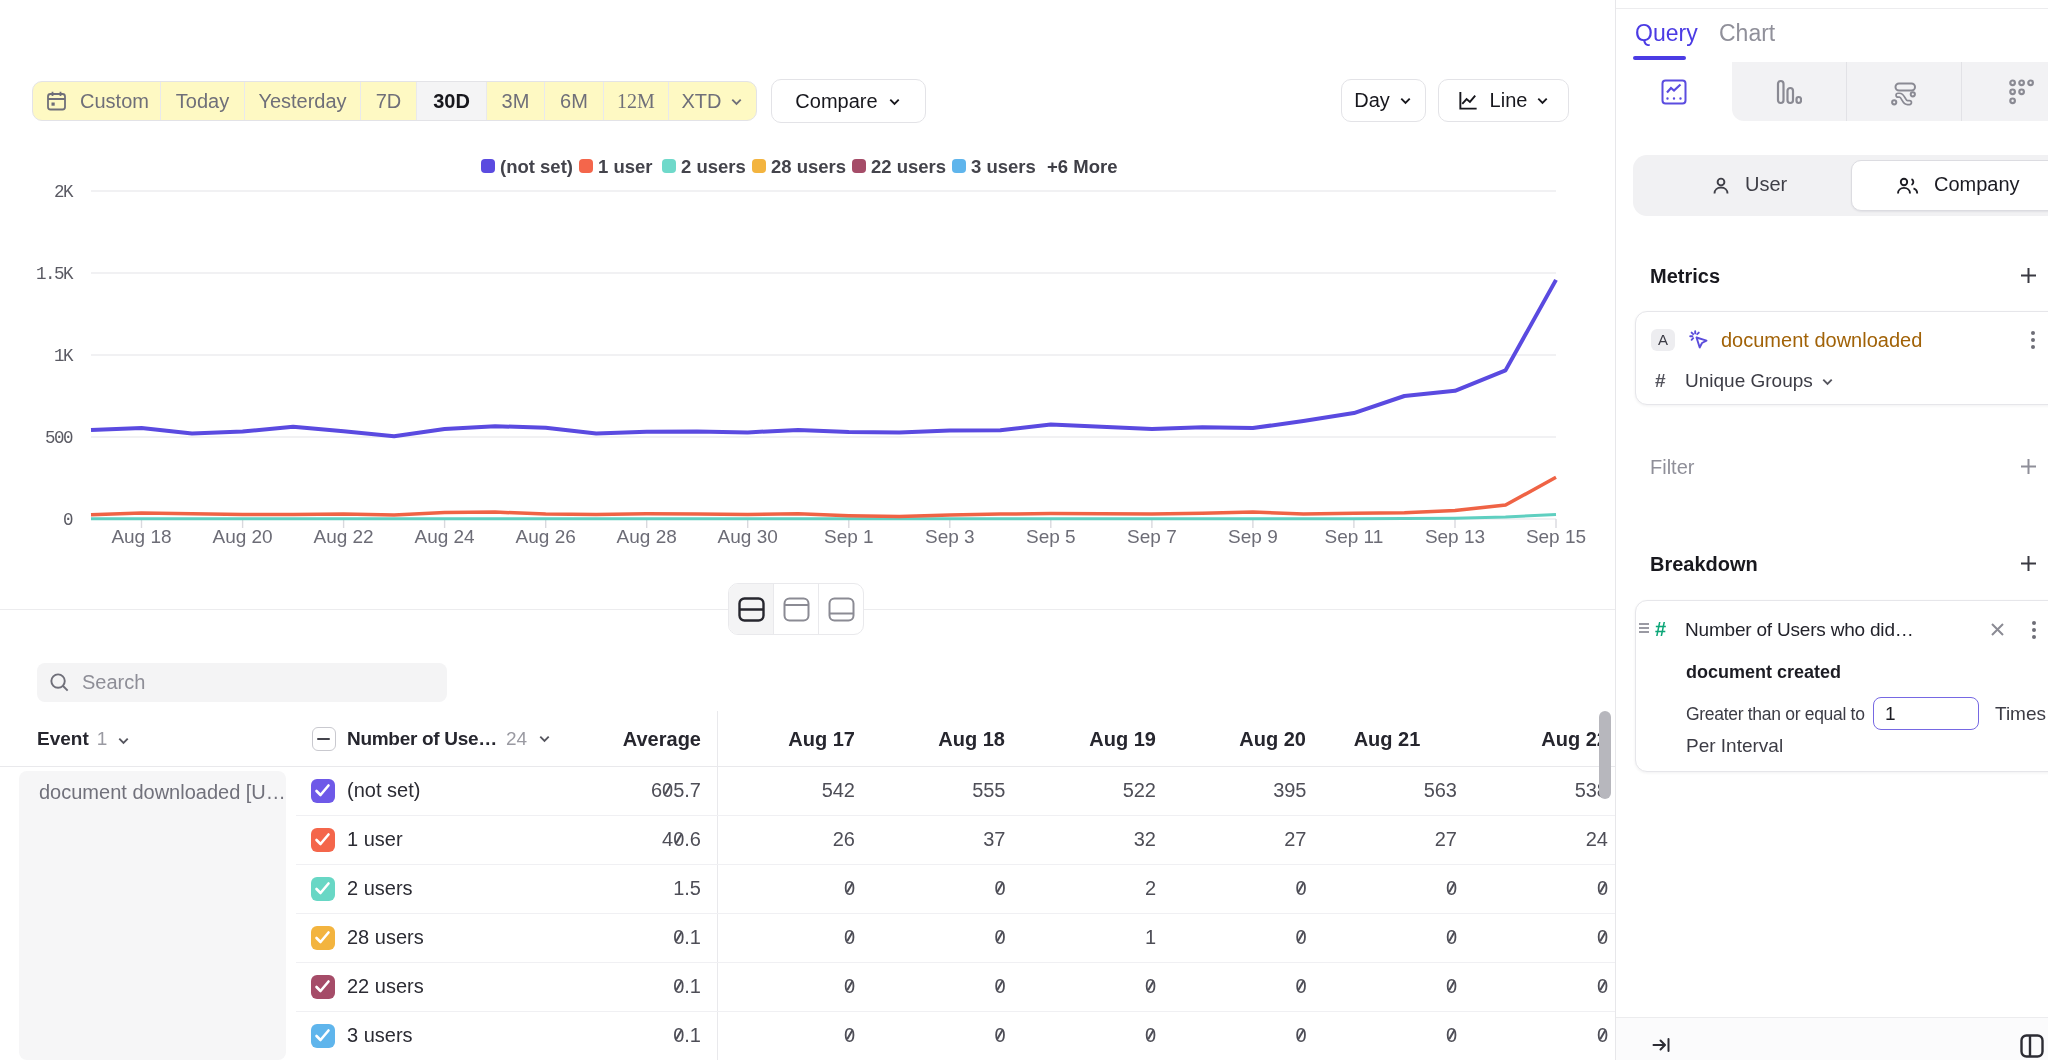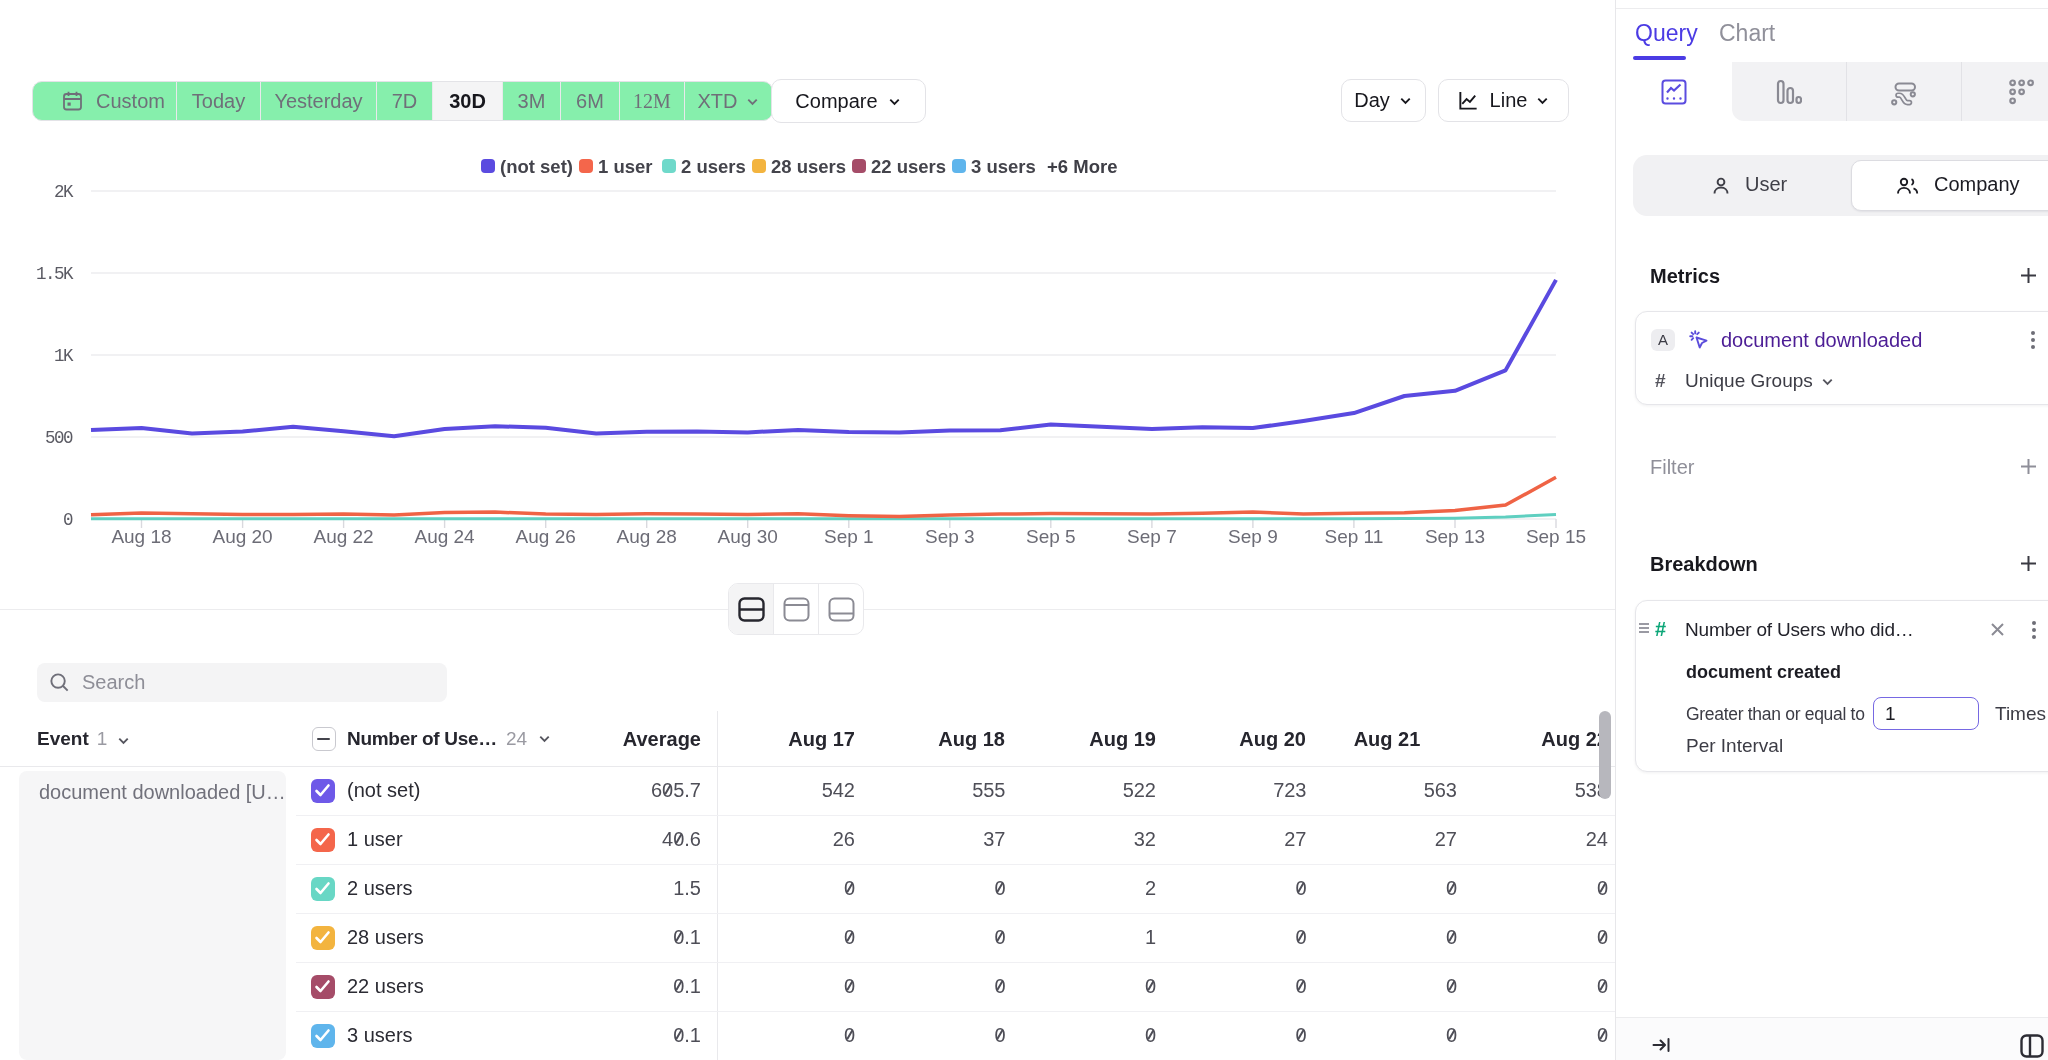--- a/index.html
+++ b/index.html
@@ -1,21 +1,21 @@
 <!DOCTYPE html>
 <html><head>
 <meta charset="utf-8">
 <style>
 * { margin:0; padding:0; box-sizing:border-box; }
 html,body { width:2048px; height:1060px; overflow:hidden; background:#fff;
   font-family:"Liberation Sans", sans-serif; }
 .abs { position:absolute; }
 
 #datebar { position:absolute; left:32px; top:81px; height:40px; display:flex;
-  border:1px solid #e3e3e7; border-radius:10px; background:#86efac;padding-left:16px; }
+  border:1px solid #e3e3e7; border-radius:10px; background:#fef9c3; }
 #datebar .seg { display:flex; align-items:center; justify-content:center;
   font-size:20px; color:#6f6f79; border-right:1px solid #e9e9ec; height:100%; }
 #datebar .seg:last-child { border-right:none; }
 #datebar .sel { background:#f4f4f5; color:#17171d; font-weight:700; }
 .btn { position:absolute; border:1px solid #e3e3e7; border-radius:10px; background:#fff;
   display:flex; align-items:center; justify-content:center; font-size:20px; color:#17171d; }
 
 .lgq { position:absolute; top:159px; width:14px; height:14px; border-radius:4px; }
 .lgt { position:absolute; top:156px; font-size:18.5px; font-weight:600; color:#44444c; white-space:nowrap; }
 
@@ -200,21 +200,21 @@
 <div class="cb" style="top:779px;background:#6e59e8;">
       <svg width="17" height="15" viewBox="0 0 17 15" fill="none" stroke="#fff" stroke-width="2.6" stroke-linecap="round" stroke-linejoin="round">
         <path d="M2.5 8l4 4 8-9.5"></path>
       </svg>
     </div>
 <div class="rowlab" style="top:779px;">(not set)</div>
 <div class="num" style="left:561px;top:779px;width:140px;">6<span class="z">0</span>5.7</div>
 <div class="num" style="left:715px;top:779px;width:140px;">542</div>
 <div class="num" style="left:865.5px;top:779px;width:140px;">555</div>
 <div class="num" style="left:1016px;top:779px;width:140px;">522</div>
-<div class="num" style="left:1166.5px;top:779px;width:140px;">723</div>
+<div class="num" style="left:1166.5px;top:779px;width:140px;">395</div>
 <div class="num" style="left:1317px;top:779px;width:140px;">563</div>
 <div class="num" style="left:1468px;top:779px;width:140px;">538</div>
 <div class="cb" style="top:828px;background:#f4664b;">
       <svg width="17" height="15" viewBox="0 0 17 15" fill="none" stroke="#fff" stroke-width="2.6" stroke-linecap="round" stroke-linejoin="round">
         <path d="M2.5 8l4 4 8-9.5"></path>
       </svg>
     </div>
 <div class="rowlab" style="top:828px;">1 user</div>
 <div class="num" style="left:561px;top:828px;width:140px;">4<span class="z">0</span>.6</div>
 <div class="num" style="left:715px;top:828px;width:140px;">26</div>
@@ -332,21 +332,21 @@
 <div class="sec" style="top:265px;">Metrics</div>
 <svg class="plus" style="left:404px;top:267px;" viewBox="0 0 17 17" fill="none" stroke="#3a3a42" stroke-width="2">
       <path d="M8.5 1v15 M1 8.5h15"></path>
     </svg>
 <div class="card" style="top:311px;height:94px;">
  <div class="abs" style="left:15px;top:17px;width:24px;height:22px;background:#ededf0;border-radius:6px;text-align:center;font-size:15px;line-height:22px;font-weight:500;color:#3b3b44;">A</div>
  <svg class="abs" style="left:50px;top:15px;" width="24" height="24" viewBox="0 0 24 24" fill="none" stroke="#5b4cdb" stroke-width="1.9" stroke-linecap="round" stroke-linejoin="round">
   <path d="M10.5 10.5l10 3.2-4.5 2.3-2.3 4.5z"></path>
   <path d="M9.2 4.2v2.2 M4.2 9.2h2.2 M5.6 5.6l1.6 1.6 M12.8 5.6l-1.6 1.6 M5.6 12.8l1.6-1.6"></path>
  </svg>
- <div class="abs" style="left:85px;top:17px;font-size:20px;font-weight:500;color:#4c1d95;">document downloaded</div>
+ <div class="abs" style="left:85px;top:17px;font-size:20px;font-weight:500;color:#a16207;">document downloaded</div>
  <div class="abs" style="left:395px;top:19px;width:4px;height:4px;background:#6e6e77;border-radius:50%;box-shadow:0 7px #6e6e77,0 14px #6e6e77;"></div>
  <div class="abs" style="left:19px;top:58px;font-size:19px;font-weight:700;color:#55555e;">#</div>
  <div class="abs" style="left:49px;top:58px;font-size:19px;font-weight:500;color:#3c3c45;">Unique Groups</div>
  <svg class="abs" style="left:184px;top:62px;" width="15" height="15" viewBox="0 0 16 16" fill="none" stroke="#55555e" stroke-width="2">
         <path d="M3.5 6l4.5 4.5L12.5 6"></path>
       </svg>
 </div>
 
 <div class="sec" style="top:456px;font-weight:500;color:#8f8f99;">Filter</div>
 <svg class="plus" style="left:404px;top:458px;" viewBox="0 0 17 17" fill="none" stroke="#8f8f99" stroke-width="2">

